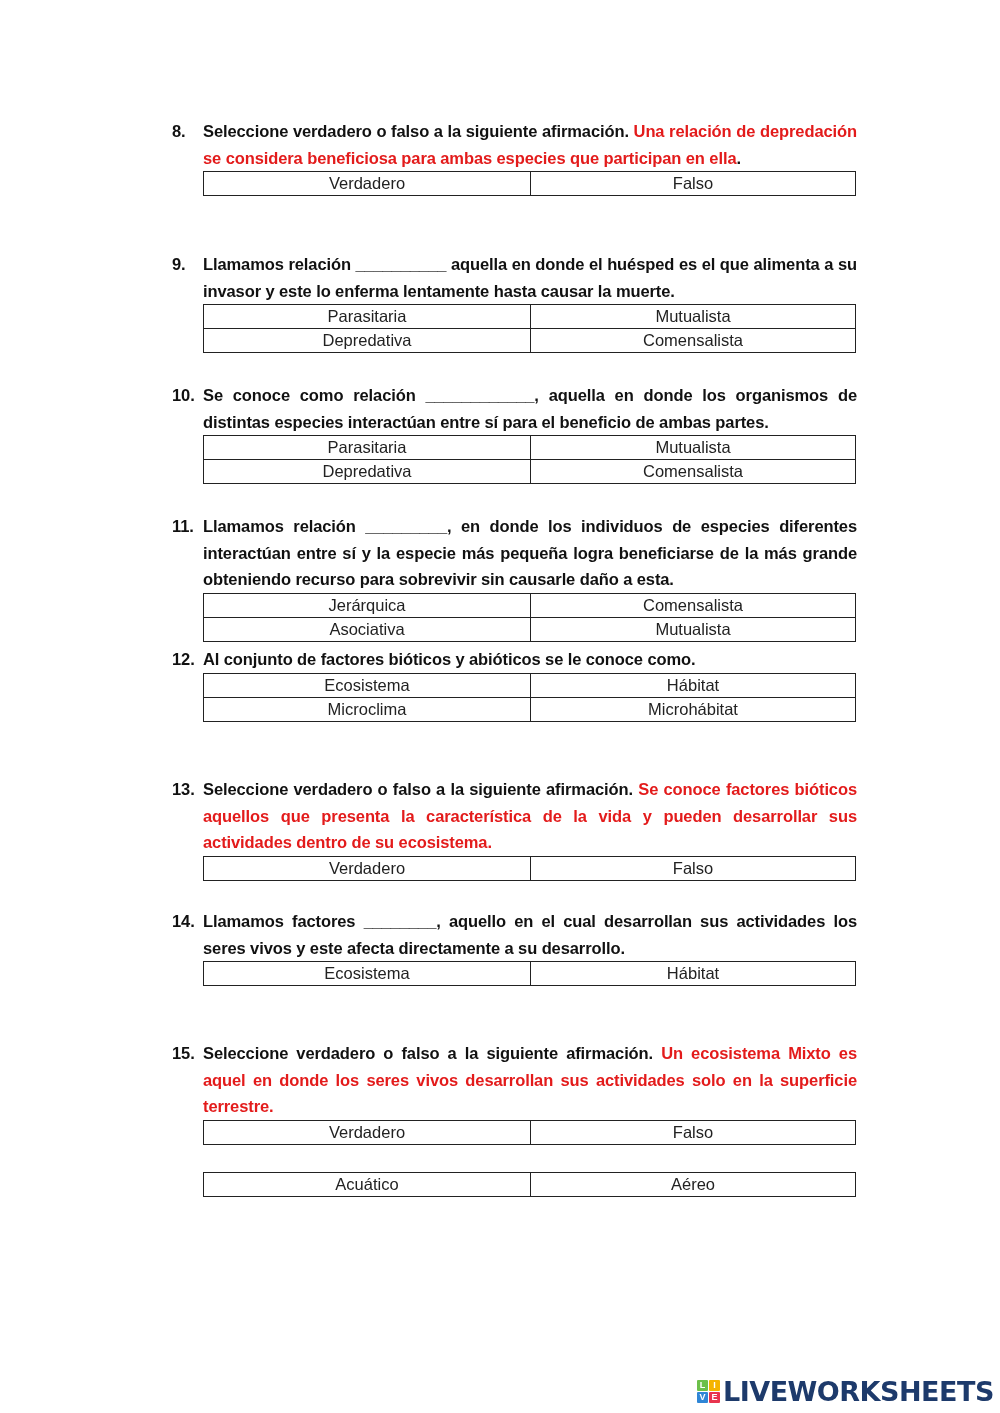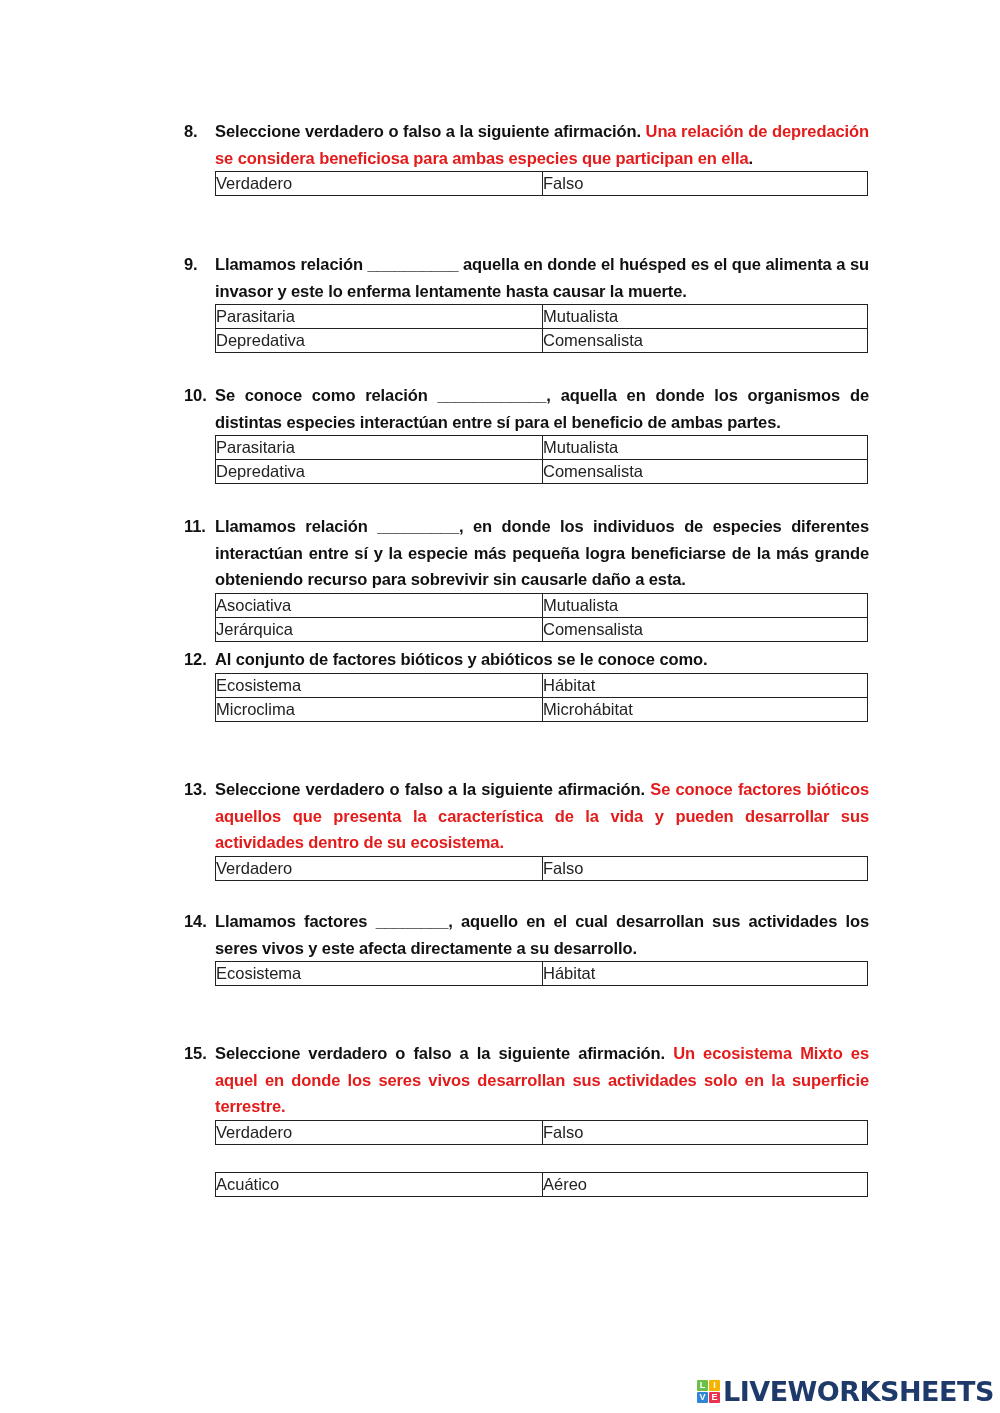--- a/index.html
+++ b/index.html
@@ -1,25 +1,25 @@
 <!DOCTYPE html>
 <html><head>
 <meta charset="utf-8">
 <style>
   html, body { margin: 0; padding: 0; background: #ffffff; }
   body { width: 1000px; height: 1413px; position: relative; overflow: hidden;
          font-family: "Liberation Sans", "DejaVu Sans", sans-serif; color: #111; }
   .page { position: absolute; left: 0; top: 0; width: 1000px; height: 1413px; }
-  .question { position: absolute; left: 172px; width: 685px; margin-left: 12px; }
+  .question { position: absolute; left: 172px; width: 685px; }
   .q-text { font-size: 16.5px; font-weight: bold; line-height: 26.5px; text-align: justify;
             padding-left: 31px; text-indent: -31px; letter-spacing: -0.1px; }
   .q-num { display: inline-block; width: 31px; text-indent: 0; }
   .red { color: #e31b1b; }
   table.opts { margin-left: 31px; width: 653px; border-collapse: collapse; table-layout: fixed; }
-  table.opts td { border: 1.3px solid #222; font-size: 16.5px;
+  table.opts td { border: 1.3px solid #222; text-align: center; font-size: 16.5px;
                   height: 23px; padding: 0; line-height: 23px; color: #222; }
   table.opts td.left { width: 50%; }
   .logo { position: absolute; left: 697px; top: 1376px; display: flex; align-items: center; }
   .logo-blocks { display: grid; grid-template-columns: 11px 11px; grid-template-rows: 11px 11px; gap: 1px; margin-right: 3px; }
   .lb { font-size: 9px; font-weight: bold; color: #fff; text-align: center; line-height: 11px; border-radius: 1px; }
   .logo-text { font-family: "DejaVu Sans", sans-serif; font-weight: bold; font-size: 27px; color: #1d3a6b; letter-spacing: -0.5px; }
 </style>
 </head>
 <body>
 
@@ -67,26 +67,26 @@
           </tr>
     </tbody>
       </table>
   </div>
 
   <div class="question" style="top:513px">
     <div class="q-text"><span class="q-num">11.</span><span>Llamamos relación _________, en donde los individuos de especies diferentes interactúan entre sí y la especie más pequeña logra beneficiarse de la más grande obteniendo recurso para sobrevivir sin causarle daño a esta.</span></div>
     <table class="opts">
       <tbody>
           <tr>
+            <td class="left">Jerárquica</td>
+            <td>Comensalista</td>
+          </tr>
+      <tr>
             <td class="left">Asociativa</td>
             <td>Mutualista</td>
-          </tr>
-      <tr>
-            <td class="left">Jerárquica</td>
-            <td>Comensalista</td>
           </tr>
     </tbody>
       </table>
   </div>
 
   <div class="question" style="top:646px">
     <div class="q-text"><span class="q-num">12.</span><span>Al conjunto de factores bióticos y abióticos se le conoce como.</span></div>
     <table class="opts">
       <tbody>
           <tr>

